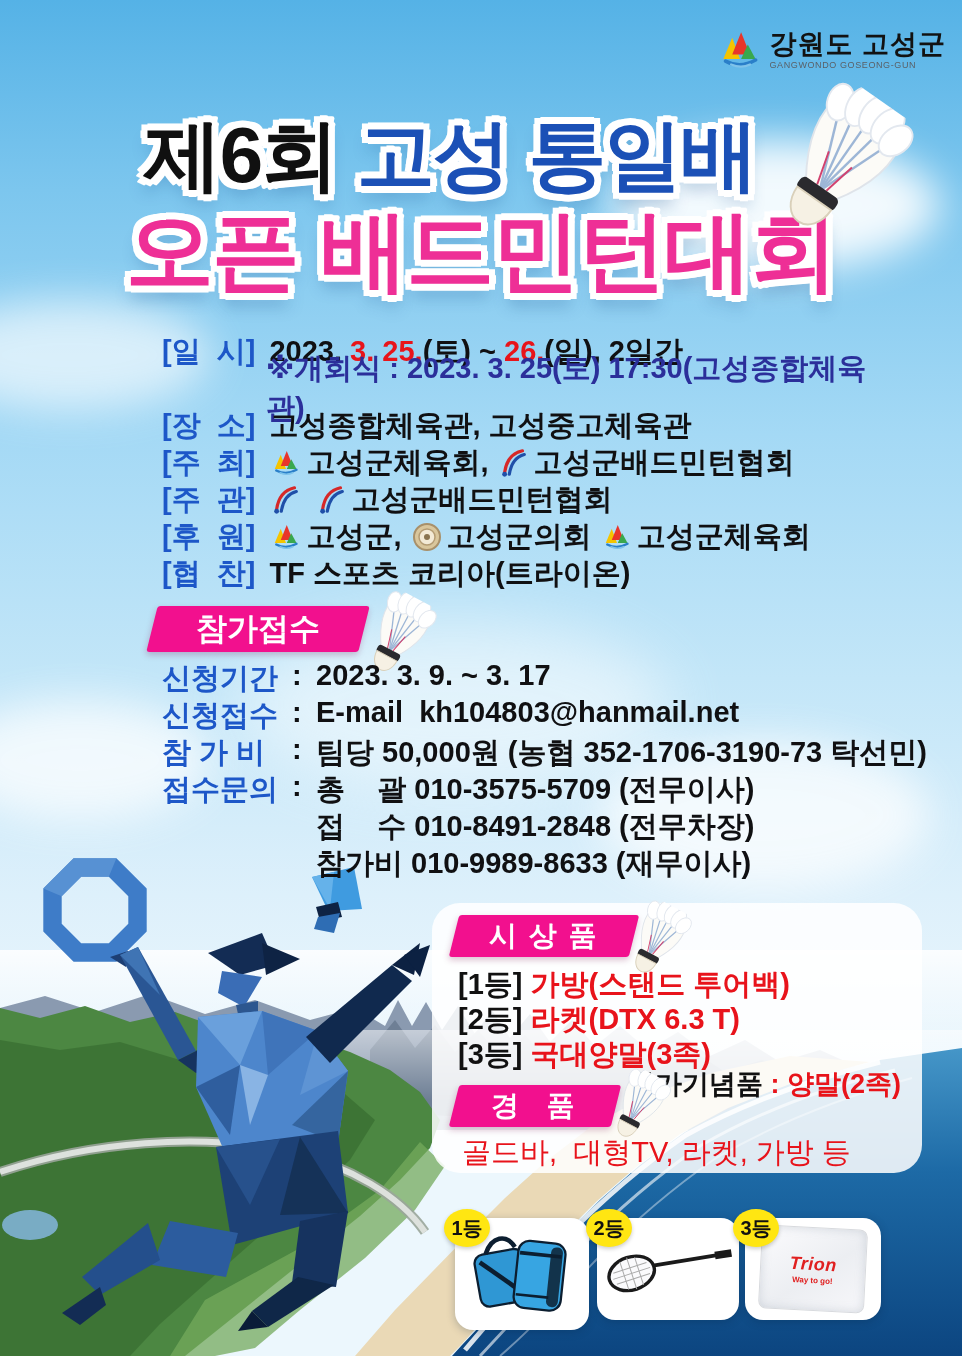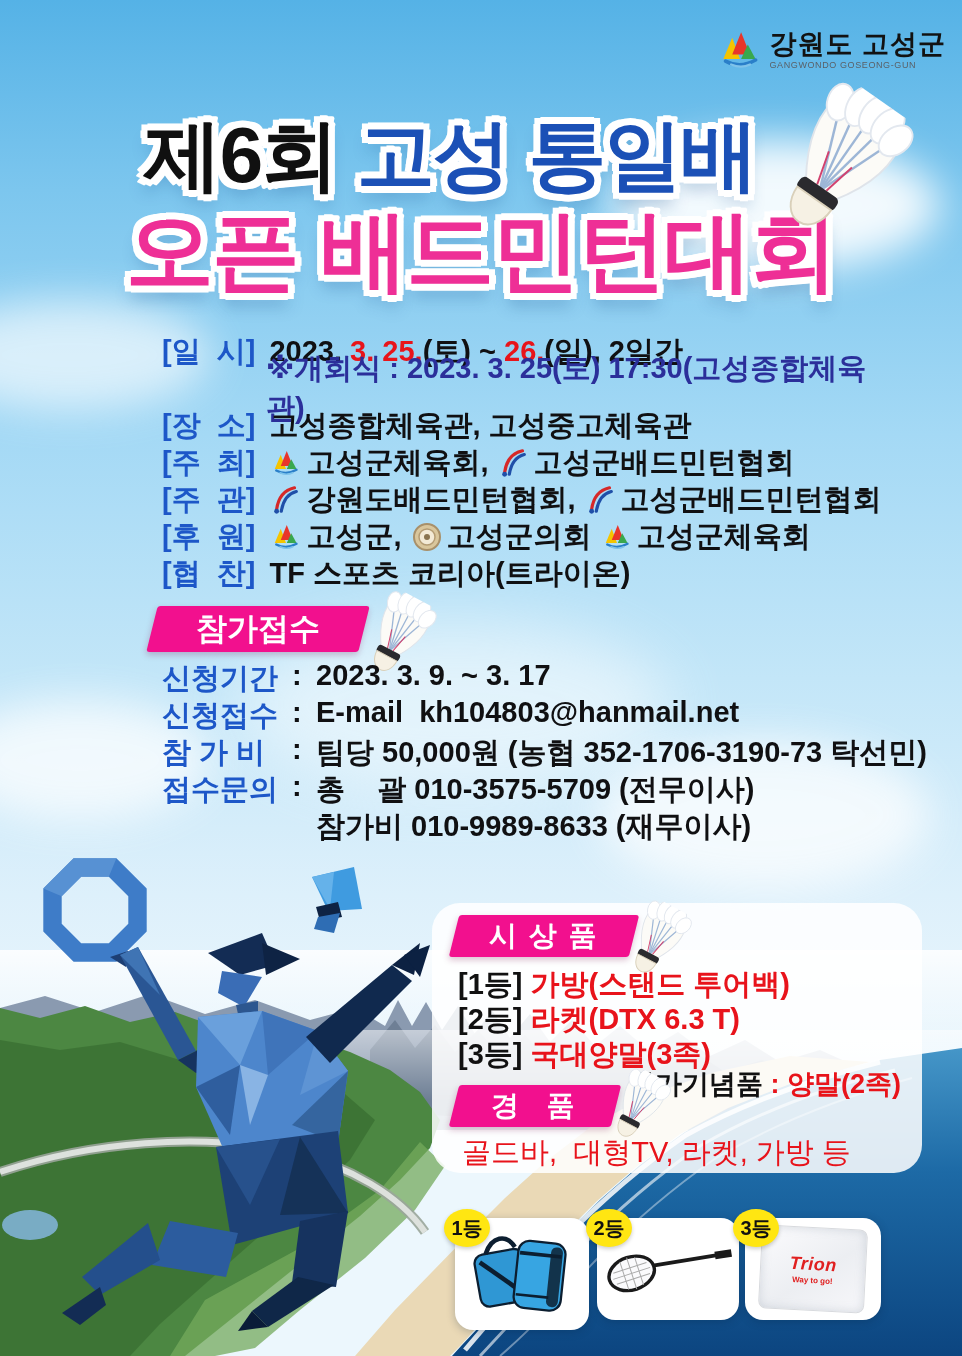--- a/index.html
+++ b/index.html
@@ -216,21 +216,21 @@
         <svg class="mini" viewBox="0 0 30 32">
             <use href="#bad-logo"></use>
           </svg><span>고성군배드민턴협회</span>
       </span>
     </div>
     <div class="irow">
       <span class="ilabel">[주  관]</span>
       <span class="ival">
         <svg class="mini" viewBox="0 0 30 32">
             <use href="#bad-logo"></use>
-          </svg><span>강원도배드민턴협회,</span><span> </span>
+          </svg><span> </span>
         <svg class="mini" viewBox="0 0 30 32">
             <use href="#bad-logo"></use>
           </svg><span>고성군배드민턴협회</span>
       </span>
     </div>
     <div class="irow">
       <span class="ilabel">[후  원]</span>
       <span class="ival">
         <svg class="mini" viewBox="0 0 40 36">
             <use href="#mtn-logo"></use>
@@ -273,20 +273,25 @@
         <span class="rval">팀당 50,000원 (농협 352-1706-3190-73 탁선민)</span>
       </div>
     <div class="rrow">
         <span class="rlabel">접수문의</span>
         <span class="rsep">:</span>
         <span class="rval">총    괄 010-3575-5709 (전무이사)</span>
       </div>
     <div class="rrow">
         <span class="rlabel"></span>
         <span class="rsep"></span>
+        <span class="rval">접    수 010-8491-2848 (전무차장)</span>
+      </div>
+    <div class="rrow">
+        <span class="rlabel"></span>
+        <span class="rsep"></span>
         <span class="rval">참가비 010-9989-8633 (재무이사)</span>
       </div>
   </div>
 
   <div class="prizebox">
     <div class="pbadge" style="left:22px;top:12px;width:180px;height:42px;">
       <span style="font-size:28px;letter-spacing:2px;">시 상 품</span>
     </div>
     <svg class="shuttle" style="left:196px;top:0px;transform:rotate(28deg);" width="58" height="74" viewBox="0 0 60 80">
         <use href="#shuttle-sym"></use>

